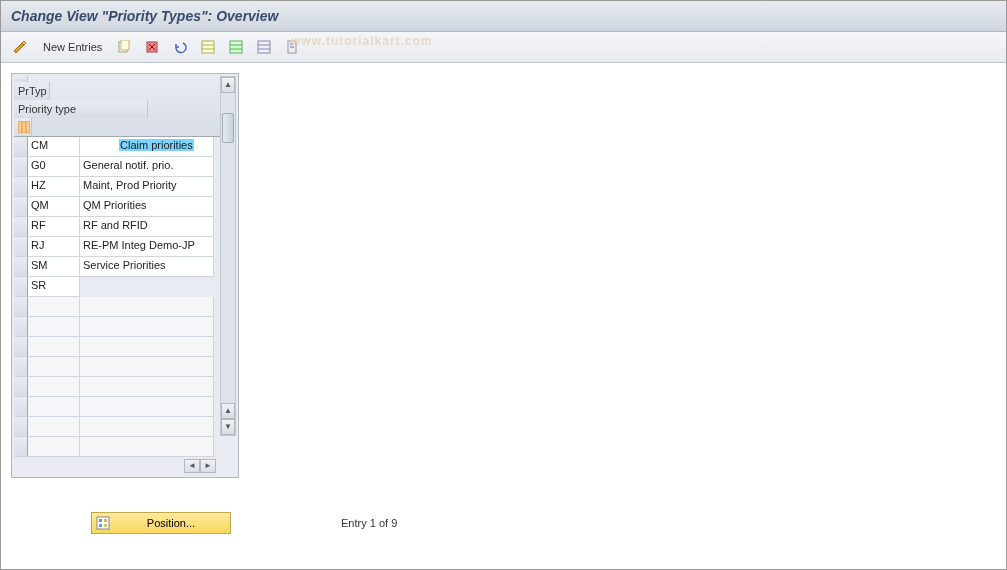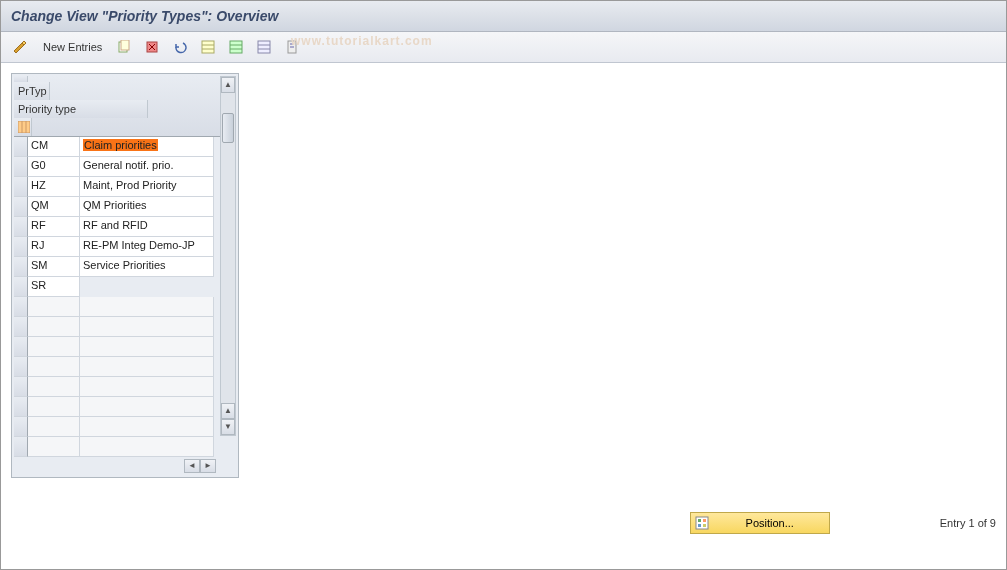--- a/index.html
+++ b/index.html
@@ -92,21 +92,21 @@
       background: #fff;
     }
     .grid-cell.rowhead {
       width: 14px;
       background: linear-gradient(to bottom, #e8ecf2, #d8dde6);
       border-right: 1px solid #a0a8b0;
     }
     .grid-cell.prtyp { width: 52px; }
     .grid-cell.desc { width: 134px; white-space: nowrap; overflow: hidden; }
     .grid-cell.empty { background: #f5f6f8; }
-    .selected-text { background: #f97316; padding: 0 1px; }
+    .selected-text { background: #7dd3fc; padding: 0 1px; margin-left: 36px; }
     
     .scrollbar-v {
       position: absolute;
       right: 2px;
       top: 2px;
       width: 16px;
       height: 360px;
       background: #e8ecf2;
       border: 1px solid #c0c8d0;
       display: flex;
@@ -136,22 +136,21 @@
       background: linear-gradient(to bottom,#f0f2f6,#d8dde6);
       border: 1px solid #b0b8c0;
       font-size: 8px; text-align:center; line-height:12px; color:#555; cursor:pointer;
     }
     
     .footer-row {
       display:flex;
       align-items:center;
       gap: 110px;
       margin-top: 34px;
-      margin-left: 104px;
-      justify-content: flex-end;
+      margin-left: 80px;
     }
     .position-btn {
       display:flex;
       align-items:center;
       width: 140px;
       height: 22px;
       background: linear-gradient(to bottom,#ffe89c,#f8d760);
       border: 1px solid #c0a84a;
       font-size: 11px;
       cursor:pointer;

